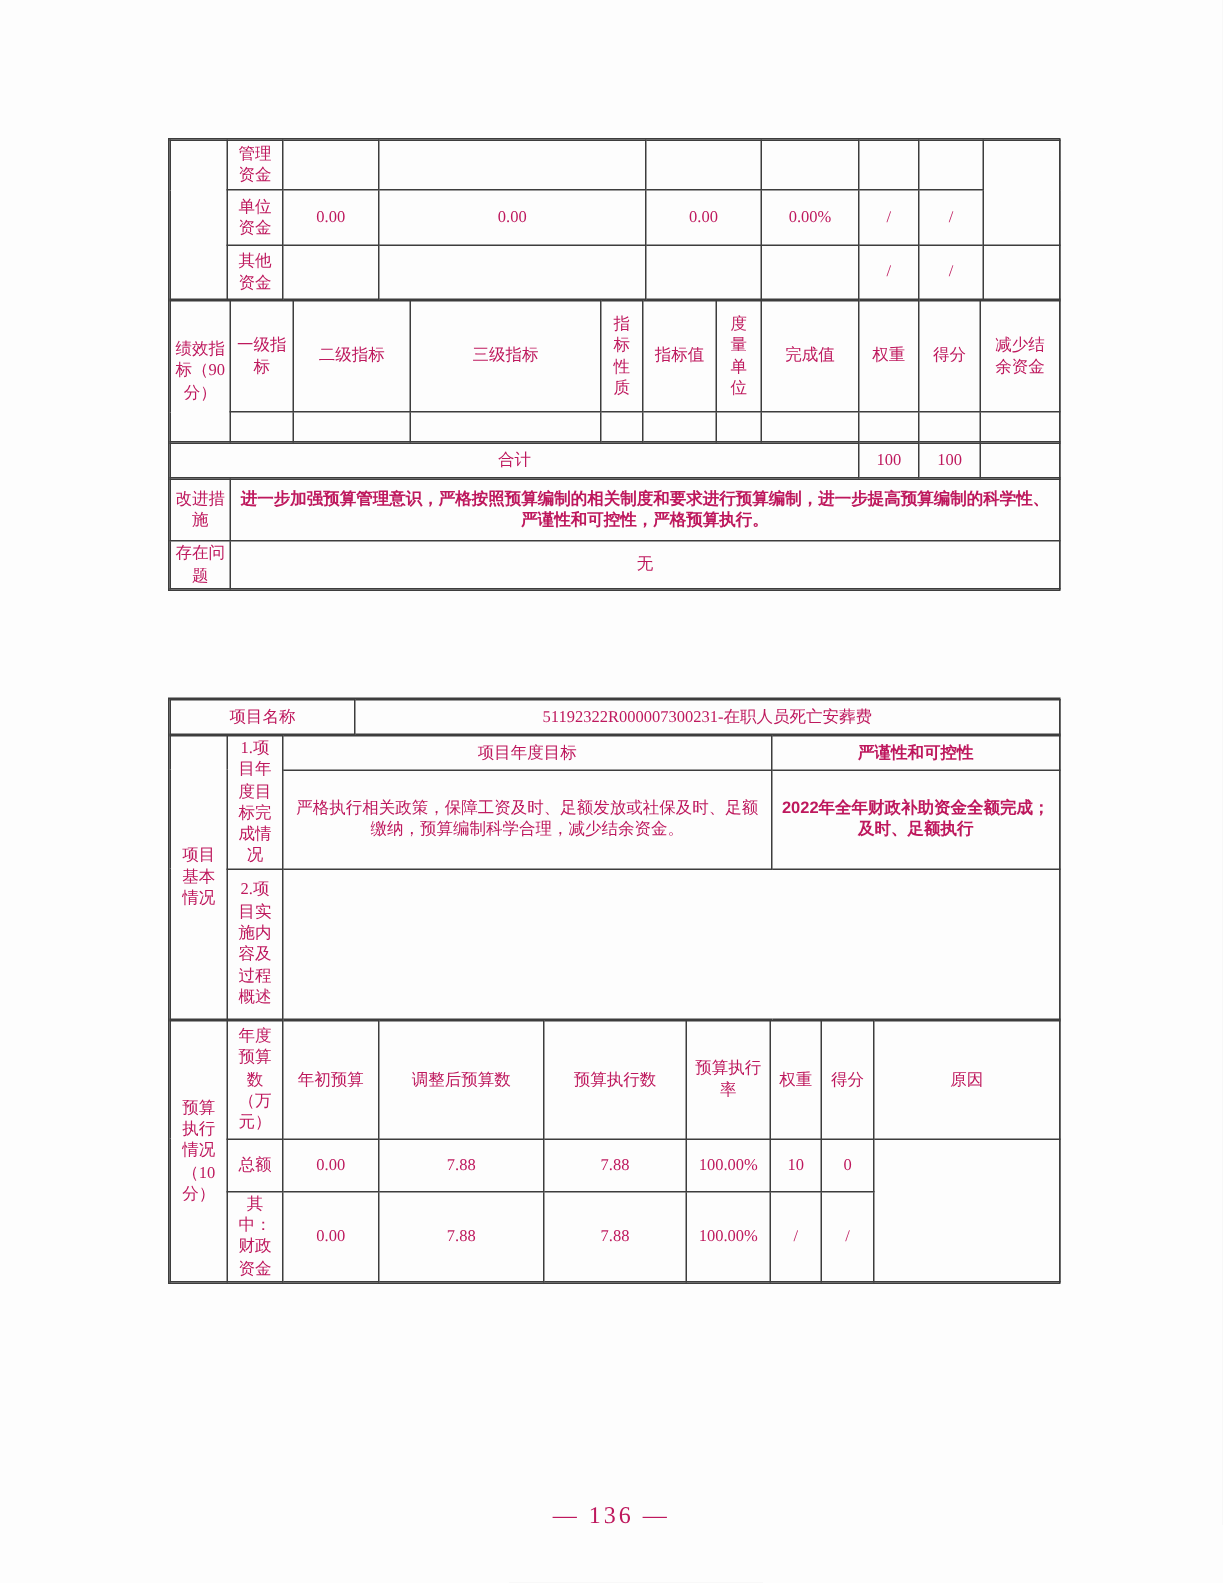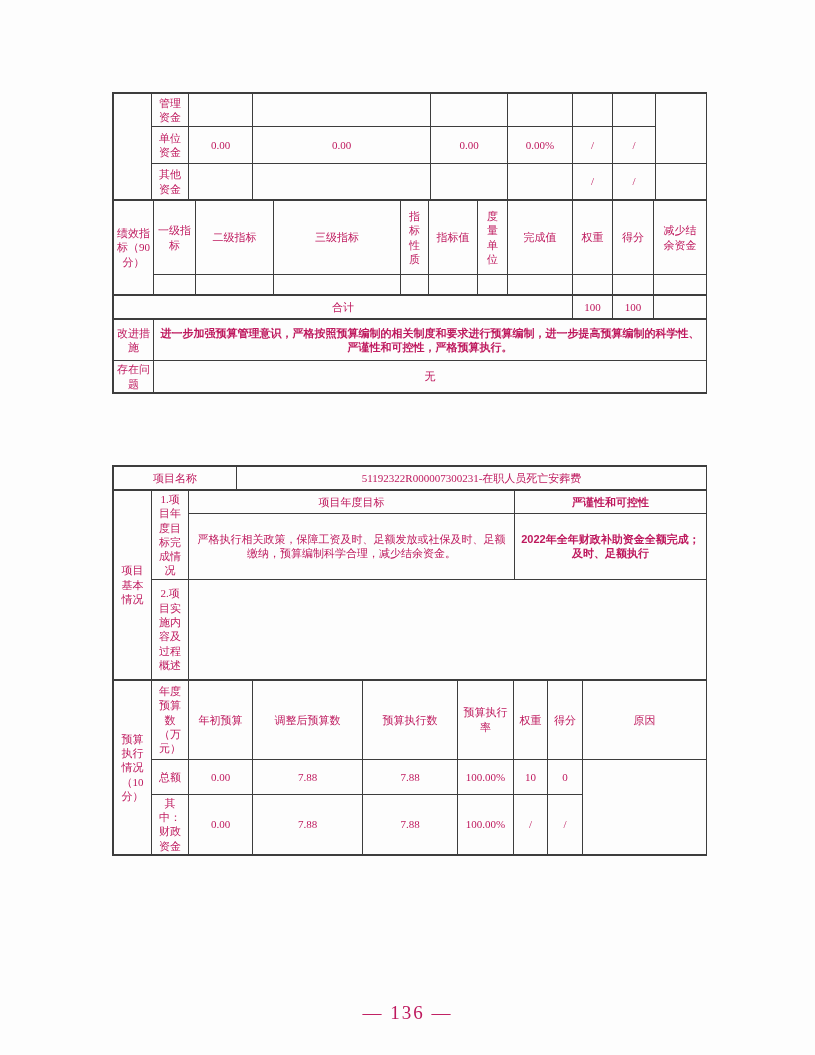--- a/index.html
+++ b/index.html
@@ -21,21 +21,21 @@
   .left { text-align:center; padding:2px 5px;margin-left:16px; }
   .sans-bold { font-family:"Liberation Sans","DejaVu Sans",sans-serif; font-weight:bold; }
   .title-row {
     height:54px; display:flex; align-items:center; justify-content:center;
     border-bottom:1px solid #3d3d3d;
     font-size:19px; letter-spacing:1px;
     font-family:"Liberation Sans","DejaVu Sans",sans-serif; font-weight:bold;
   }
   .page-num {
     position:absolute; top:1002px; left:0; width:100%;
-    text-align:center; font-size:19px; letter-spacing:2px;
+    text-align:center; font-size:16px; letter-spacing:2px;
   }
 </style>
 </head>
 <body>
 
 <div class="page">
 
   <div class="tbl-wrap" style="left:112px; top:92px;">
 
     <table>

